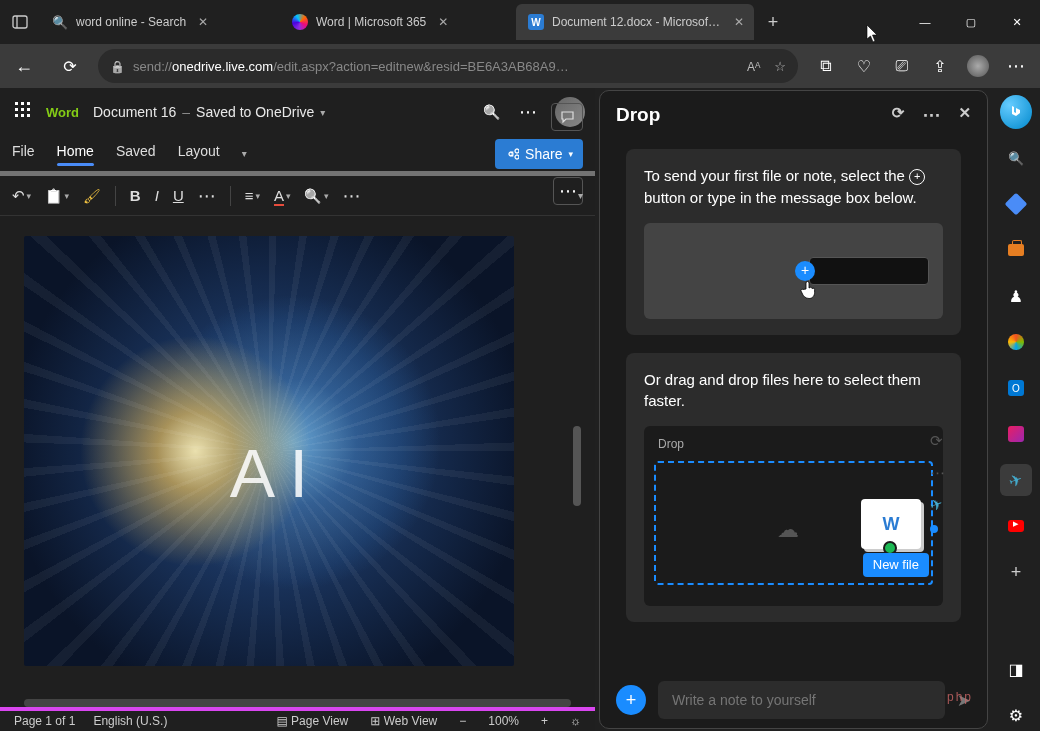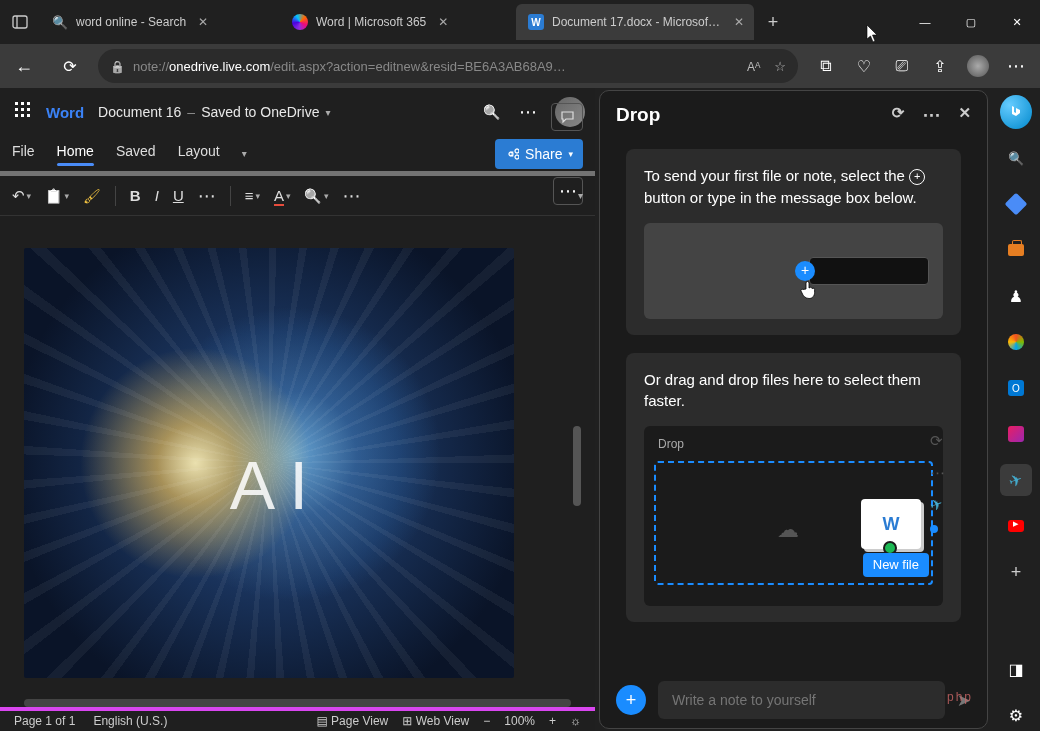--- a/index.html
+++ b/index.html
@@ -25,21 +25,21 @@
 .addr-text .hl { color: #fff; }
 .toolbar-right { display: flex; gap: 2px; }
 
 
 .main { flex: 1; display: flex; min-height: 0; }
 
 
 .word-app { width: 595px; background: #1f1f1f; display: flex; flex-direction: column; position: relative; }
 .word-header { height: 48px; display: flex; align-items: center; padding: 0 10px 0 14px; gap: 14px; }
 .waffle { color: #fff; font-size: 18px; }
-.word-logo { color: #3b82f6; font-weight: 600; font-size: 15px; }
+.word-logo { color: #84cc16; font-weight: 600; font-size: 13px; }
 .doc-title { color: #e8e8e8; font-size: 14px; display: flex; align-items: center; gap: 6px; }
 .doc-title .sep { color: #888; }
 .word-header-right { margin-left: auto; display: flex; align-items: center; gap: 18px; }
 .avatar { width: 30px; height: 30px; border-radius: 50%; background: linear-gradient(135deg,#666,#888); }
 
 .ribbon-tabs { height: 40px; display: flex; align-items: center; padding: 0 12px; gap: 22px; border-bottom: 5px solid #737373; }
 .ribbon-tab { font-size: 14px; color: #ddd; padding-bottom: 6px; position: relative; }
 .ribbon-tab.active { color: #fff; }
 .ribbon-tab.active::after { content:''; position: absolute; left:0; right:0; bottom:-1px; height: 3px; background: #4a8cf7; border-radius: 2px; }
 .ribbon-right { margin-left: auto; display: flex; gap: 8px; align-items: flex-end; flex-direction: column; }
@@ -50,31 +50,31 @@
 .ribbon { height: 40px; display: flex; align-items: center; padding: 0 12px; gap: 14px; color: #ddd; font-size: 15px; border-bottom: 1px solid #333; }
 .rb-btn { display: flex; align-items: center; gap: 2px; }
 .rb-btn .caret { font-size: 9px; color: #aaa; }
 
 .doc-area { flex: 1; background: #1f1f1f; padding: 20px 24px 8px 24px; overflow: hidden; position: relative; }
 .doc-image { width: 490px; height: 430px; border-radius: 2px; background:
   radial-gradient(circle at 35% 50%, rgba(255,240,180,0.9) 0%, rgba(255,200,80,0.6) 10%, transparent 30%),
   radial-gradient(circle at 55% 48%, rgba(120,200,255,0.7) 0%, rgba(60,140,220,0.4) 18%, transparent 42%),
   radial-gradient(circle at 50% 50%, rgba(200,220,255,0.3) 0%, rgba(40,80,140,0.5) 40%, rgba(10,20,40,0.9) 80%),
   #0a1428;
-  position: relative; overflow: hidden; margin-top: 12px;
+  position: relative; overflow: hidden;
 }
 .doc-image::before { content:''; position:absolute; inset:0; background:
   repeating-conic-gradient(from 0deg at 50% 50%, rgba(255,255,255,0.05) 0deg 2deg, transparent 2deg 8deg);
   mix-blend-mode: screen; }
 .doc-image .ai-text { position:absolute; left: 42%; top: 46%; font-size: 68px; font-weight: 300; color: rgba(255,255,255,0.85); letter-spacing: 14px; font-family: sans-serif; }
 .doc-scroll { position:absolute; right: 14px; top: 210px; width: 8px; height: 80px; background: #555; border-radius: 4px; }
 .h-scroll { height: 8px; background: #444; border-radius: 4px; margin: 4px 24px 0 24px; }
 
 .statusbar { height: 24px; background: #1f1f1f; border-top: 4px solid #d946ef; display: flex; align-items: center; padding: 0 14px; font-size: 12px; color: #ccc; gap: 18px; }
-.statusbar .right { margin-left: auto; display: flex; align-items: flex-end; gap: 14px; }
+.statusbar .right { margin-left: auto; display: flex; align-items: flex-end; gap: 22px; }
 
 
 .drop-panel { flex: 1; background: #1b1b1b; display: flex; flex-direction: column; border: 1px solid #444; border-radius: 10px; margin: 2px 4px 2px 4px; overflow: hidden; position: relative; }
 .drop-head { height: 48px; display: flex; align-items: center; padding: 0 16px; font-size: 19px; font-weight: 600; color: #fff; }
 .drop-head-right { margin-left: auto; display: flex; gap: 18px; color: #ccc; font-size: 15px; }
 .drop-body { flex: 1; overflow: auto; padding: 10px 26px 10px 26px; display: flex; flex-direction: column; gap: 18px; }
 .drop-card { background: #2c2c2c; border-radius: 8px; padding: 16px 18px; color: #fff; font-size: 15px; line-height: 1.45; }
 .drop-msg { margin-bottom: 14px; }
 .plus-circ { display:inline-flex; width:16px; height:16px; border:1px solid #fff; border-radius:50%; align-items:center; justify-content:center; font-size:11px; vertical-align: middle; }
 .demo-plus { background: #444; border-radius: 6px; height: 96px; position: relative; }
@@ -173,21 +173,21 @@
       <span class="favicon">
           <span class="i-m365"></span>
         </span>
       <span class="tab-title">Word | Microsoft 365</span>
       <span class="tab-close">✕</span>
     </div>
     <div class="tab active" style="width:238px">
       <span class="favicon">
           <span class="i-word-doc"></span>
         </span>
-      <span class="tab-title">Document 17.docx - Microsoft W</span>
+      <span class="tab-title">Document 12.docx - Microsoft W</span>
       <span class="tab-close">✕</span>
     </div>
     <div class="tab" style="width:36px;justify-content:center">
         <span class="i-newtab"></span>
       </div>
   </div>
   <div class="cursor" style="left:866px;top:24px">
     <svg viewBox="0 0 14 20">
         <path d="M1 1 L1 15 L4.5 12 L7 18 L9 17 L6.5 11 L11 11 Z" fill="#fff" stroke="#000" stroke-width="0.6"></path>
       </svg>
@@ -208,21 +208,21 @@
 <div class="toolbar">
   <div class="tb-btn">
       <span class="i-back"></span>
     </div>
   <div class="tb-btn">
       <span class="i-refresh"></span>
     </div>
   <div class="addr">
     <span class="i-lock"></span>
     <span class="addr-text">
-      <span>note://</span><span class="hl">onedrive.live.com</span><span>/edit.aspx?action=editnew&amp;resid=BE6A3AB68A9…</span>
+      <span>send://</span><span class="hl">onedrive.live.com</span><span>/edit.aspx?action=editnew&amp;resid=BE6A3AB68A9…</span>
     </span>
     <span style="margin-left:auto;display:flex;gap:14px;color:#bbb">
       <span class="i-read"></span>
       <span class="i-star"></span>
     </span>
   </div>
   <div class="toolbar-right">
     <div class="tb-btn">
         <span class="i-collect"></span>
       </div>

